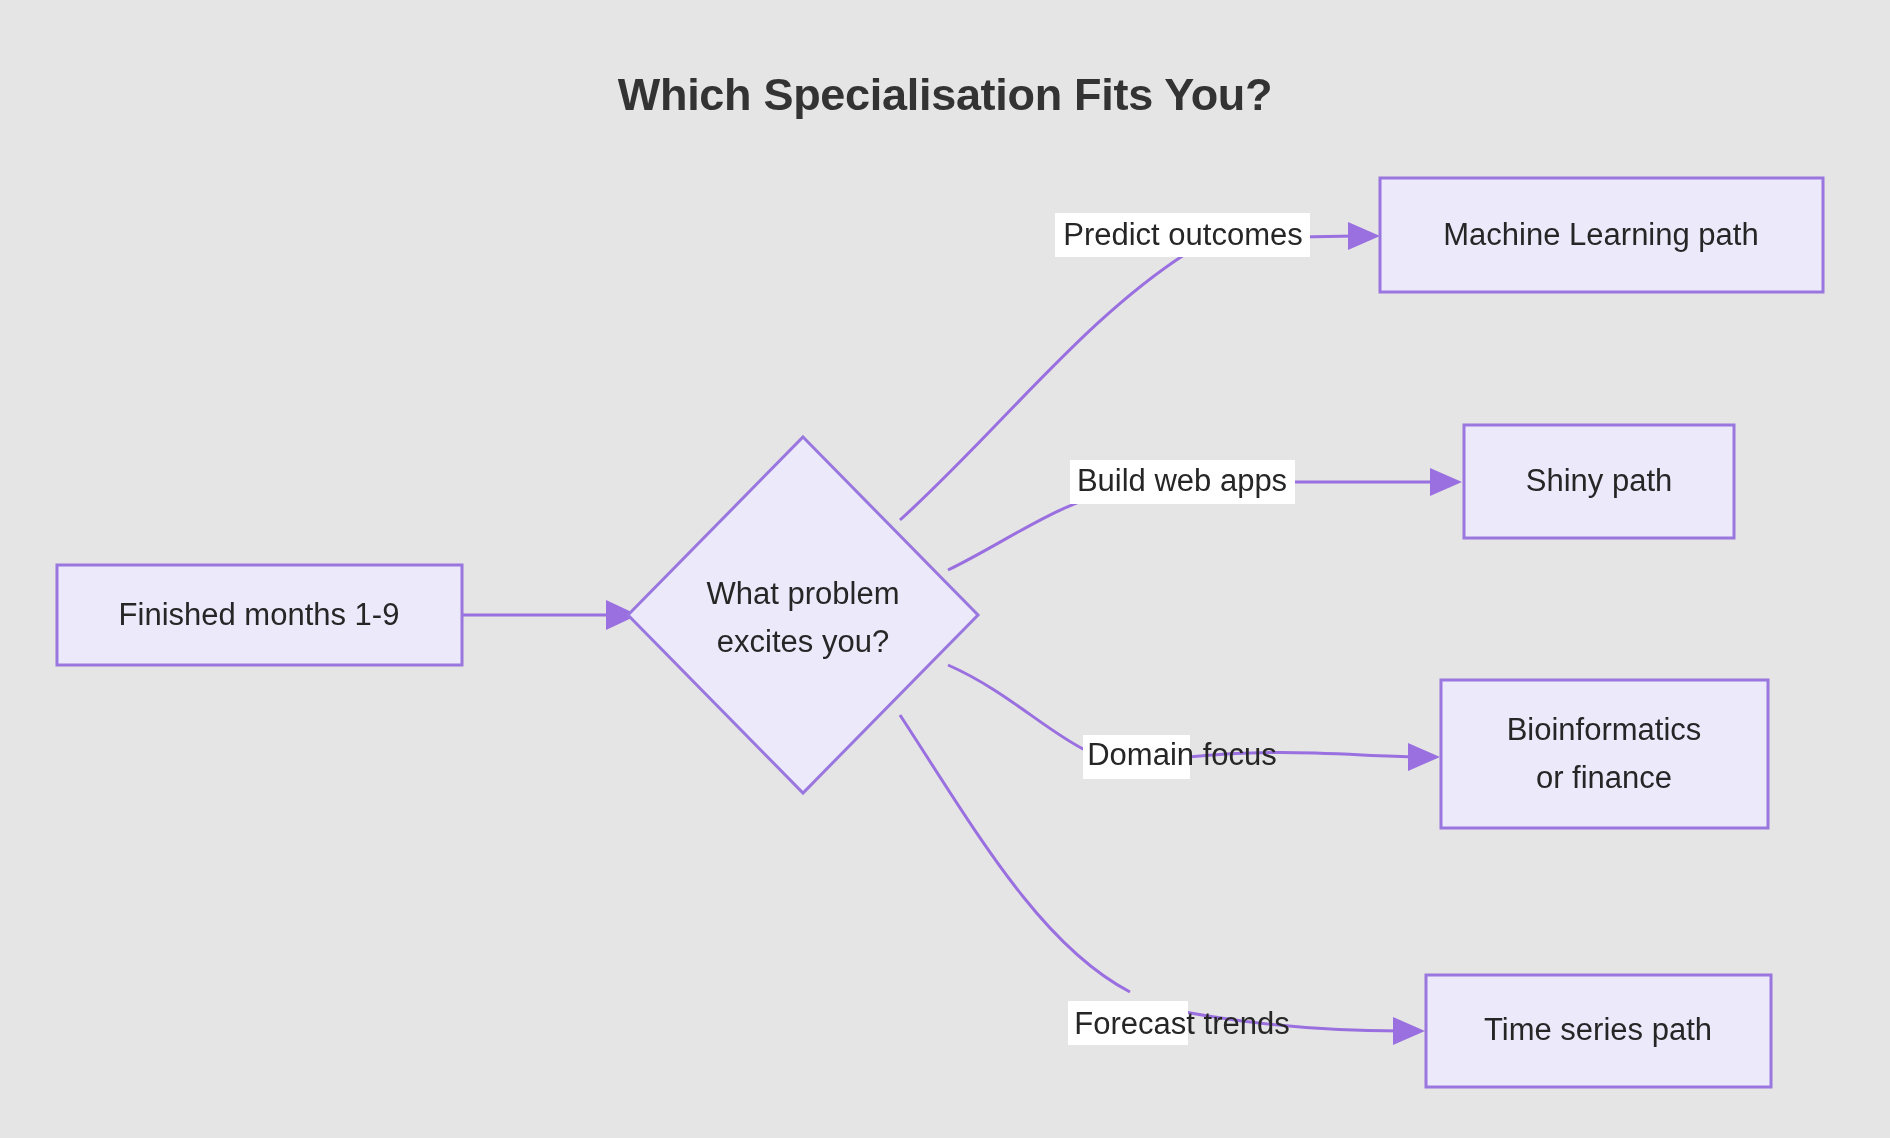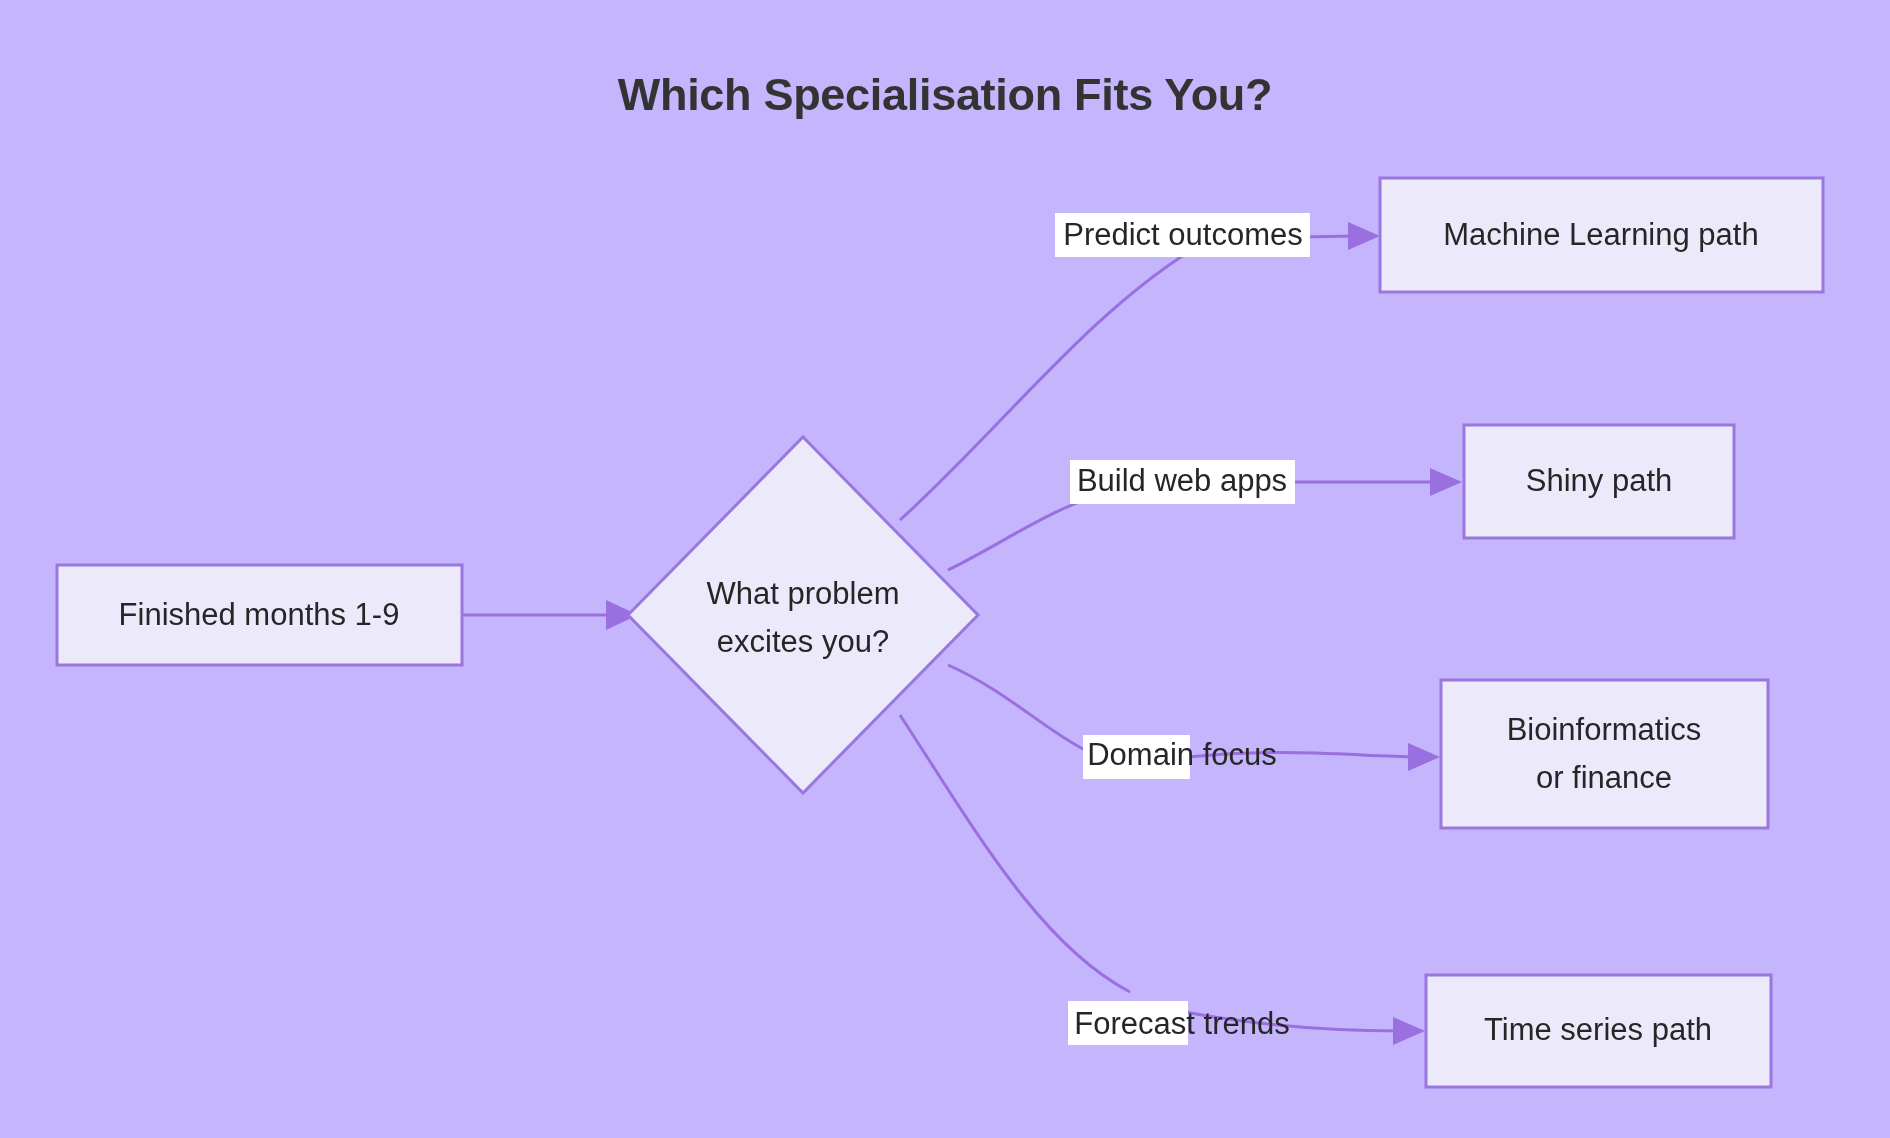--- a/index.html
+++ b/index.html
@@ -10,21 +10,21 @@
   body {
     font-family: "Liberation Sans", sans-serif;
     width: 1890px;
     height: 1138px;
     overflow: hidden;
   }
   #canvas {
     position: relative;
     width: 1890px;
     height: 1138px;
-    background: #c4b5fd;
+    background: #e5e5e5;
   }
   #flow-svg {
     position: absolute;
     top: 0;
     left: 0;
     width: 1890px;
     height: 1138px;
   }
   .chart-title {
     font-family: "Liberation Sans", sans-serif;

